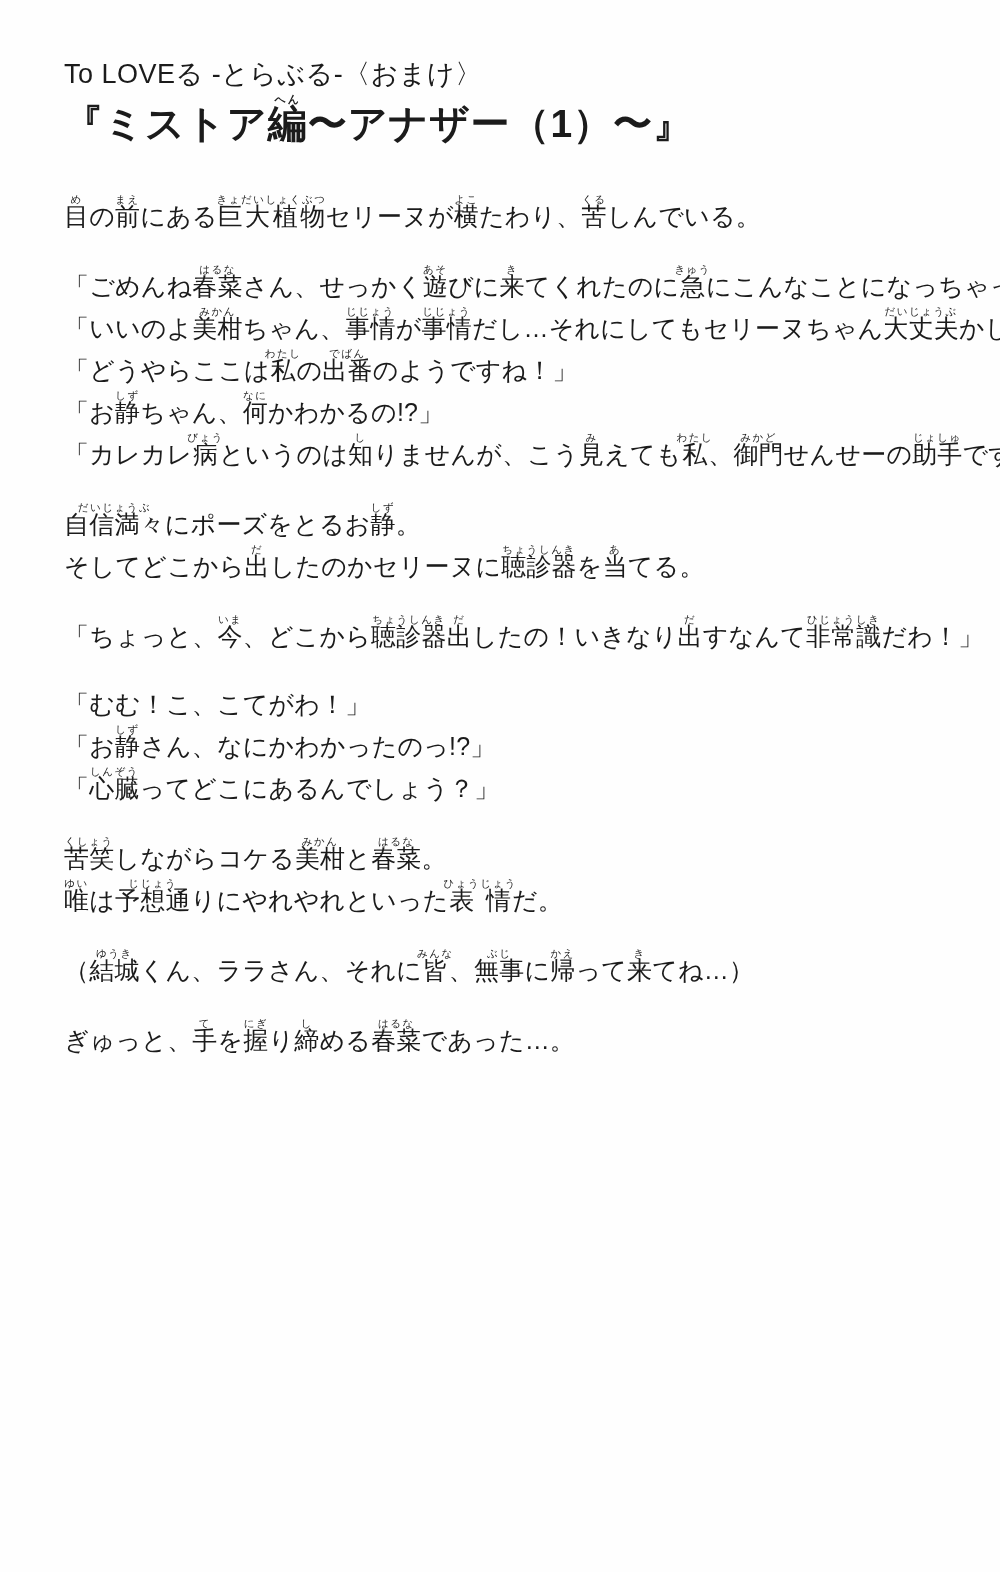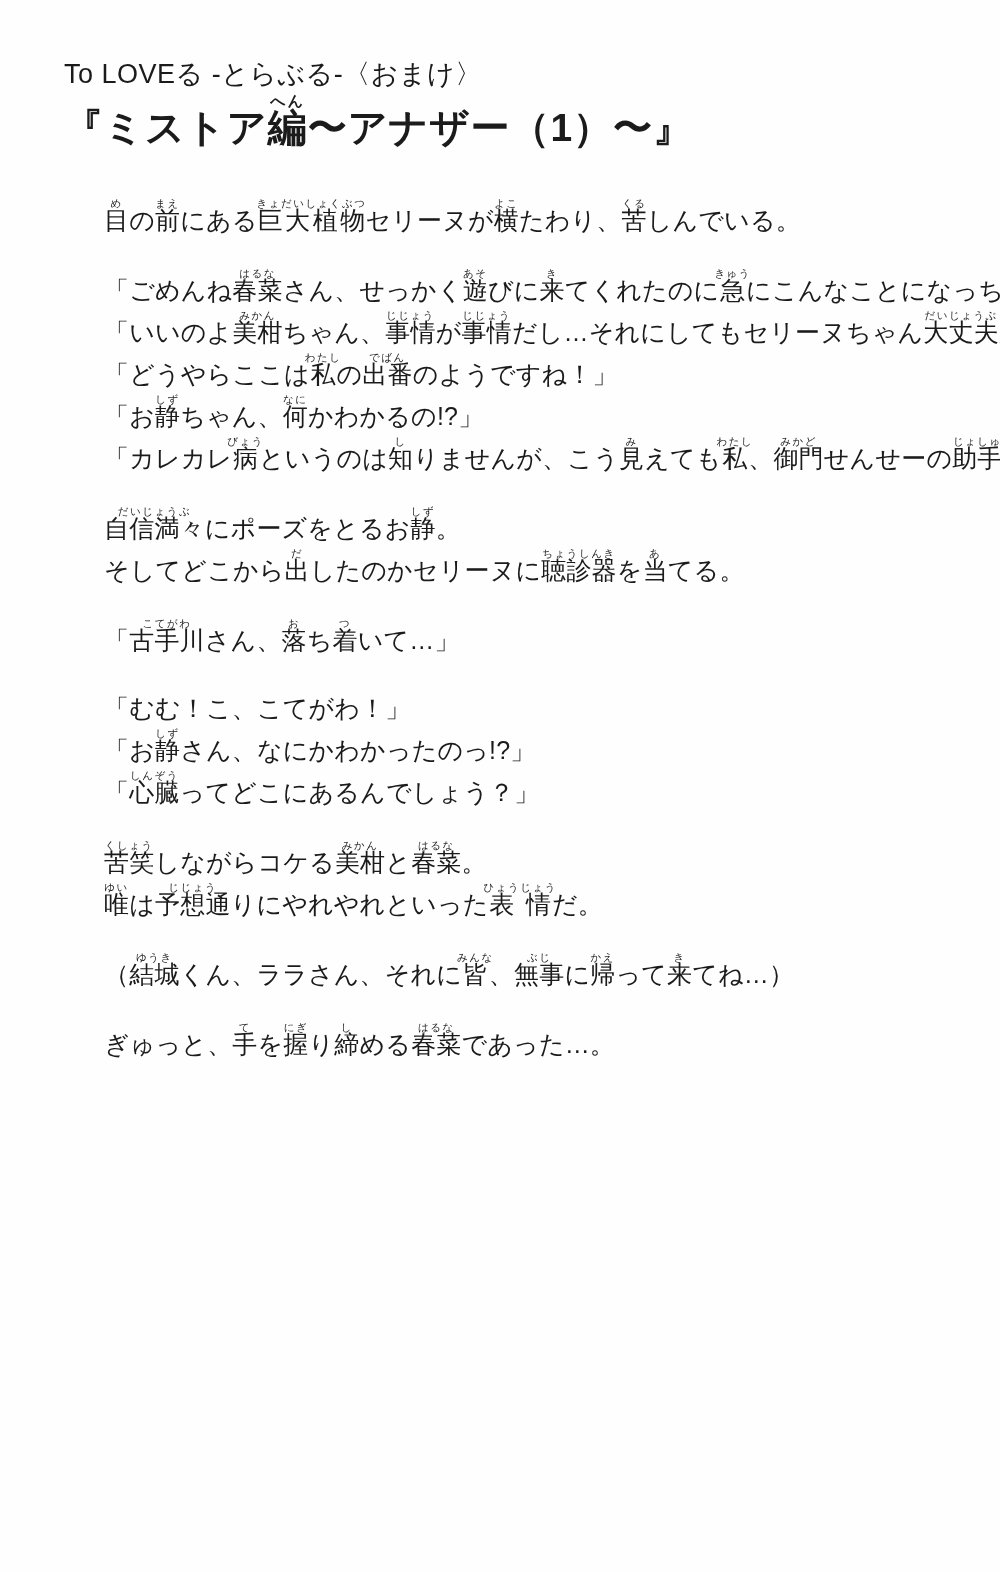--- a/index.html
+++ b/index.html
@@ -30,27 +30,26 @@
   }
   .episode-title {
     margin: 4px 0 0 0;
     font-size: 39px;
     line-height: 52px;
     font-weight: 800;
     letter-spacing: 1px;
     white-space: nowrap;
   }
   .episode-title rt {
-    font-size: 15px;
+    font-size: 11px;
     font-weight: 600;
     letter-spacing: 2px;
   }
   .story {
     margin-top: 44px;
-    margin-left: 40px;
   }
   .block {
     margin: 0 0 28px 0;
   }
   .line {
     font-size: 25px;
     line-height: 40px;
     letter-spacing: 0.2px;
     white-space: nowrap;
   }
@@ -81,21 +80,21 @@
         <div class="line">「いいのよ<ruby>美柑<rt>みかん</rt></ruby>ちゃん、<ruby>事情<rt>じじょう</rt></ruby>が<ruby>事情<rt>じじょう</rt></ruby>だし…それにしてもセリーヌちゃん<ruby>大丈夫<rt>だいじょうぶ</rt></ruby>かしら」</div>
         <div class="line">「どうやらここは<ruby>私<rt>わたし</rt></ruby>の<ruby>出番<rt>でばん</rt></ruby>のようですね！」</div>
         <div class="line">「お<ruby>静<rt>しず</rt></ruby>ちゃん、<ruby>何<rt>なに</rt></ruby>かわかるの!?」</div>
         <div class="line">「カレカレ<ruby>病<rt>びょう</rt></ruby>というのは<ruby>知<rt>し</rt></ruby>りませんが、こう<ruby>見<rt>み</rt></ruby>えても<ruby>私<rt>わたし</rt></ruby>、<ruby>御門<rt>みかど</rt></ruby>せんせーの<ruby>助手<rt>じょしゅ</rt></ruby>ですよ！」</div>
       </div>
       <div class="block">
         <div class="line"><ruby>自信満々<rt>だいじょうぶ</rt></ruby>にポーズをとるお<ruby>静<rt>しず</rt></ruby>。</div>
         <div class="line">そしてどこから<ruby>出<rt>だ</rt></ruby>したのかセリーヌに<ruby>聴診器<rt>ちょうしんき</rt></ruby>を<ruby>当<rt>あ</rt></ruby>てる。</div>
       </div>
       <div class="block">
-        <div class="line">「<ruby>古手川<rt>こてがわ</rt></ruby>さん、<ruby>落<rt>お</rt></ruby>ち<ruby>着<rt>つ</rt></ruby>いて…」</div>
+        <div class="line">「ちょっと、<ruby>今<rt>いま</rt></ruby>、どこから<ruby>聴診器<rt>ちょうしんき</rt></ruby><ruby>出<rt>だ</rt></ruby>したの！いきなり<ruby>出<rt>だ</rt></ruby>すなんて<ruby>非常識<rt>ひじょうしき</rt></ruby>だわ！」</div>
       </div>
       <div class="block">
         <div class="line">「むむ！こ、こてがわ！」</div>
         <div class="line">「お<ruby>静<rt>しず</rt></ruby>さん、なにかわかったのっ!?」</div>
         <div class="line">「<ruby>心臓<rt>しんぞう</rt></ruby>ってどこにあるんでしょう？」</div>
       </div>
       <div class="block">
         <div class="line"><ruby>苦笑<rt>くしょう</rt></ruby>しながらコケる<ruby>美柑<rt>みかん</rt></ruby>と<ruby>春菜<rt>はるな</rt></ruby>。</div>
         <div class="line"><ruby>唯<rt>ゆい</rt></ruby>は<ruby>予想通<rt>じじょう</rt></ruby>りにやれやれといった<ruby>表情<rt>ひょうじょう</rt></ruby>だ。</div>
       </div>

